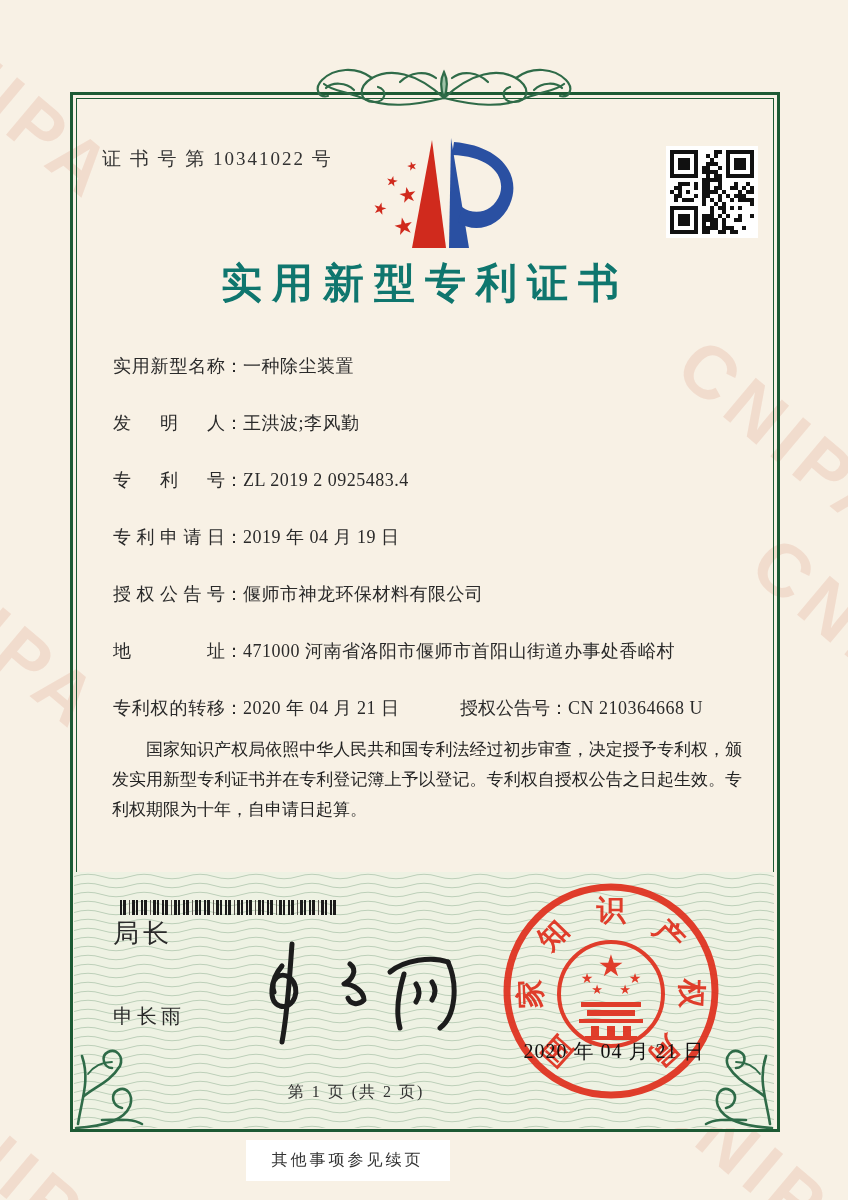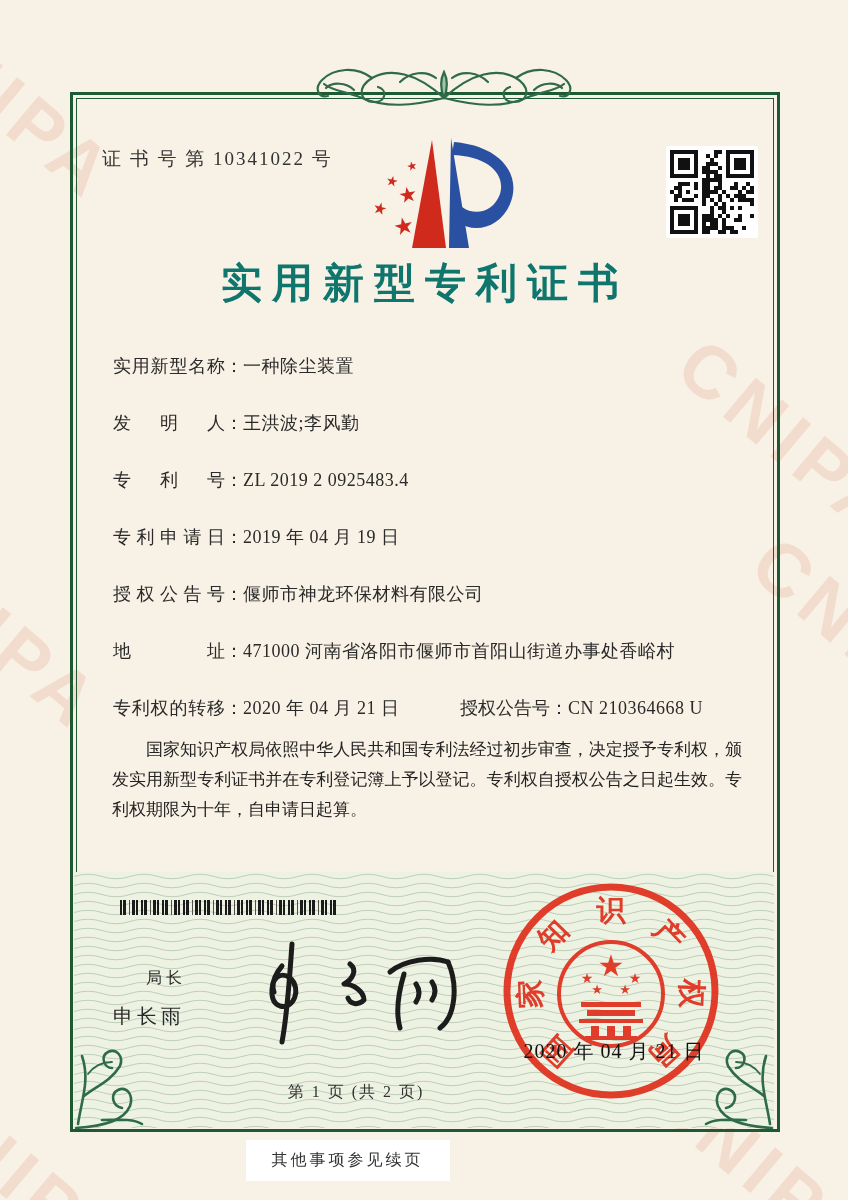--- a/index.html
+++ b/index.html
@@ -51,21 +51,21 @@
   .paras p{margin:0;text-indent:2em;font-family:Liberation Serif, serif;}
   .barcode{
     left:120px;top:900px;width:218px;height:15px;
     background:repeating-linear-gradient(90deg,
       #1b1b1b 0 2px,rgba(0,0,0,0) 2px 3px,
       #1b1b1b 3px 6px,rgba(0,0,0,0) 6px 9px,
       #55504a 9px 10px,rgba(0,0,0,0) 10px 12px,
       #1b1b1b 12px 15px,rgba(0,0,0,0) 15px 16px,
       #1b1b1b 16px 18px,rgba(0,0,0,0) 18px 21px);
   }
-  .sig-title{left:113px;top:968px;font-size:16px;letter-spacing:4px;margin-left:33px;}
+  .sig-title{left:113px;top:916px;font-size:26px;letter-spacing:4px;}
   .sig-name{left:113px;top:1003px;font-size:20px;letter-spacing:4px;}
   .seal-date{
     left:505px;top:1038px;width:218px;text-align:center;
     font-size:20px;color:#111;letter-spacing:1px;white-space:nowrap;
   }
   .footer-page{
     left:70px;top:1082px;width:572px;text-align:center;
     font-size:16px;letter-spacing:2px;color:#333;
   }
   .note-box{

